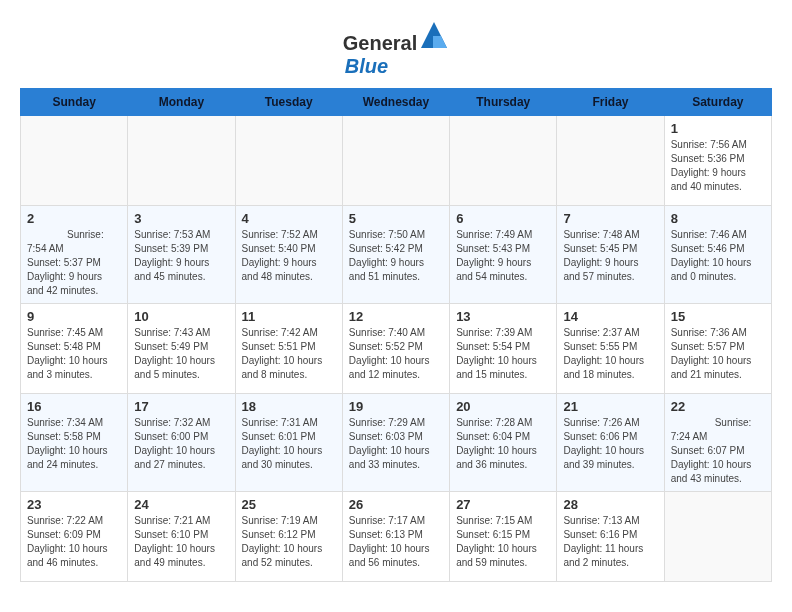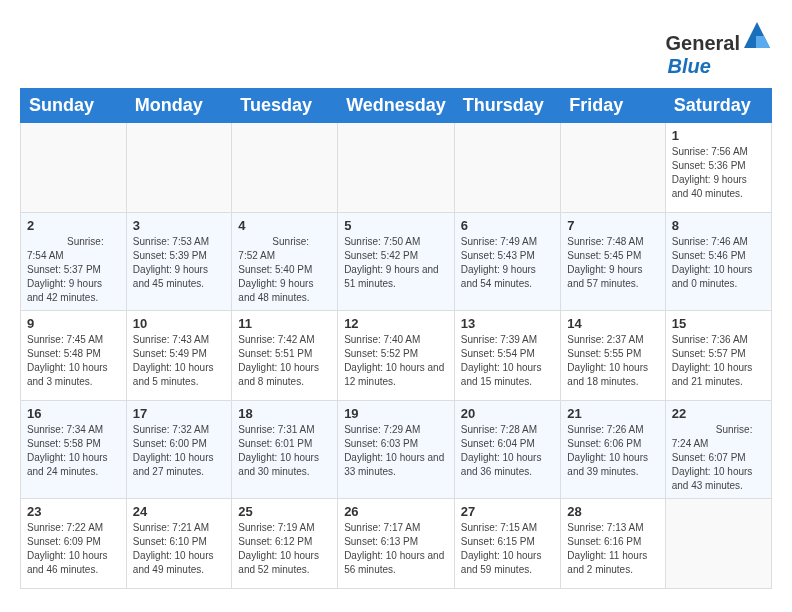--- a/index.html
+++ b/index.html
@@ -5,21 +5,21 @@
     * { box-sizing: border-box; margin: 0; padding: 0; }
     body {
       font-family: Arial, sans-serif;
       background: #fff;
       width: 792px;
       min-height: 612px;
       padding: 20px;
     }
     .header {
       display: flex;
-      justify-content: flex-end;
+      justify-content: center;
       align-items: flex-start;
       margin-bottom: 10px;
     }
     .logo {
       display: flex;
       align-items: center;
     }
     .logo-icon {
       width: 30px;
       height: 30px;
@@ -37,24 +37,24 @@
       font-size: 14px;
       color: #555;
     }
     .calendar {
       width: 100%;
       border-collapse: collapse;
       border: 1px solid #ccc;
     }
     .calendar th {
       background-color: #2a7fd4;
-      color: #ffffff;
-      text-align: left;
+      color: #0f172a;
+      text-align: center;
       padding: 6px 8px;
-      font-size: 18px;
+      font-size: 12px;
       border: 1px solid #2a7fd4;
     }
     .calendar td {
       width: calc(100% / 7);
       vertical-align: top;
       padding: 5px 6px;
       border: 1px solid #ddd;
       height: 90px;
       background: #fff;
       font-size: 10.5px;
@@ -118,21 +118,21 @@
 Sunset: 5:36 PM
 Daylight: 9 hours and 40 minutes.</span></td>
       </tr>
       <tr class="row-even">
         <td><span class="day-number">2</span><span class="day-info" style="white-space: pre-line; margin-left: 40px;">Sunrise: 7:54 AM
 Sunset: 5:37 PM
 Daylight: 9 hours and 42 minutes.</span></td>
         <td><span class="day-number">3</span><span class="day-info" style="white-space: pre-line;">Sunrise: 7:53 AM
 Sunset: 5:39 PM
 Daylight: 9 hours and 45 minutes.</span></td>
-        <td><span class="day-number">4</span><span class="day-info" style="white-space: pre-line; margin-left: 34px;">Sunrise: 7:52 AM
+        <td><span class="day-number">4</span><span class="day-info" style="white-space: pre-line;">Sunrise: 7:52 AM
 Sunset: 5:40 PM
 Daylight: 9 hours and 48 minutes.</span></td>
         <td><span class="day-number">5</span><span class="day-info" style="white-space: pre-line;">Sunrise: 7:50 AM
 Sunset: 5:42 PM
 Daylight: 9 hours and 51 minutes.</span></td>
         <td><span class="day-number">6</span><span class="day-info" style="white-space: pre-line;">Sunrise: 7:49 AM
 Sunset: 5:43 PM
 Daylight: 9 hours and 54 minutes.</span></td>
         <td><span class="day-number">7</span><span class="day-info" style="white-space: pre-line;">Sunrise: 7:48 AM
 Sunset: 5:45 PM

